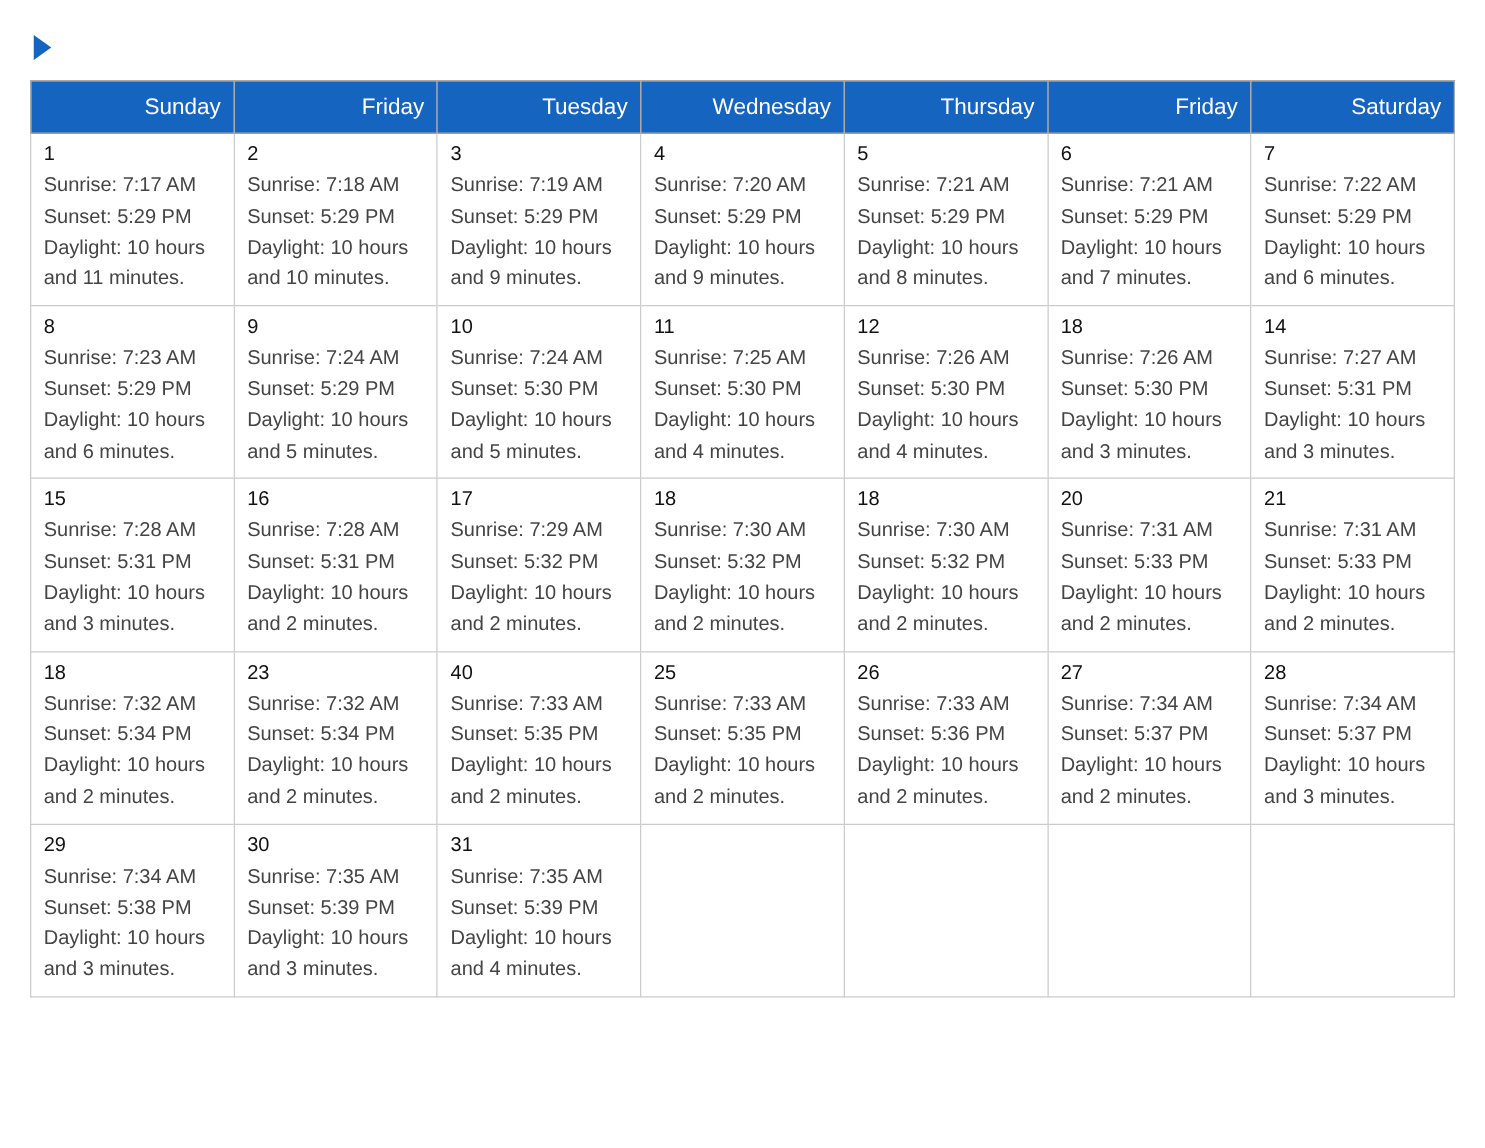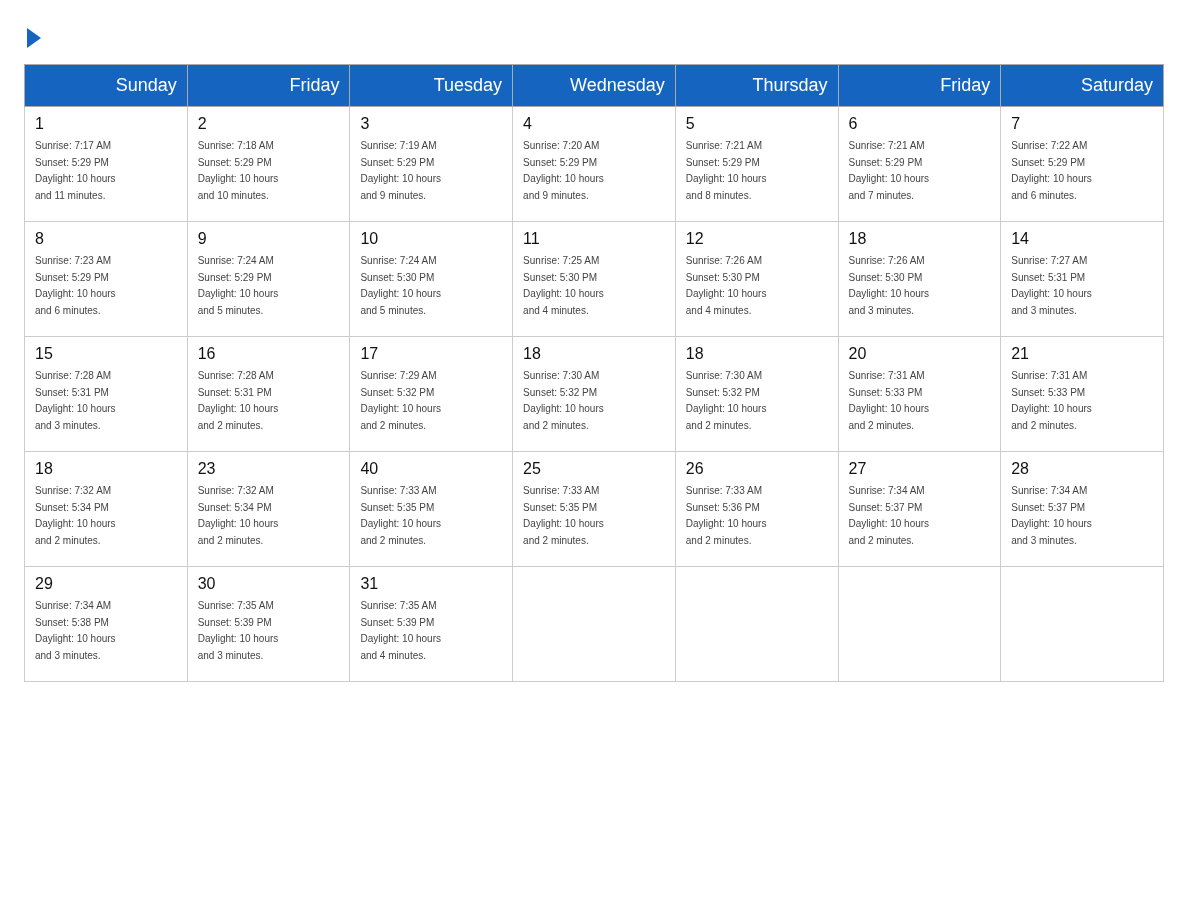--- a/index.html
+++ b/index.html
@@ -83,21 +83,21 @@
     .calendar td .day-num {
       font-size: 16px;
       font-weight: normal;
       color: #111;
       display: block;
       margin-bottom: 4px;
     }
     .calendar td .day-info {
       color: #444;
       line-height: 1.55;
-      font-size: 10px;
+      font-size: 16px;
     }
     .calendar tr.week-row td {
       height: 115px;
     }
     .calendar tr.last-row td {
       height: 115px;
     }
     .empty-cell {
       background: #fff;
     }

